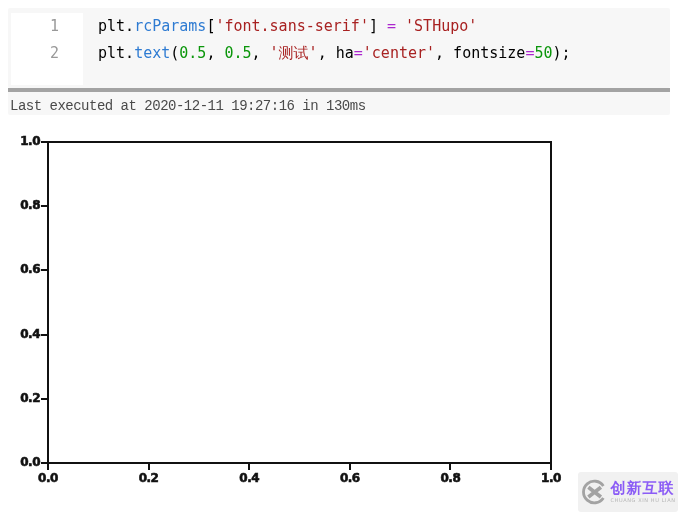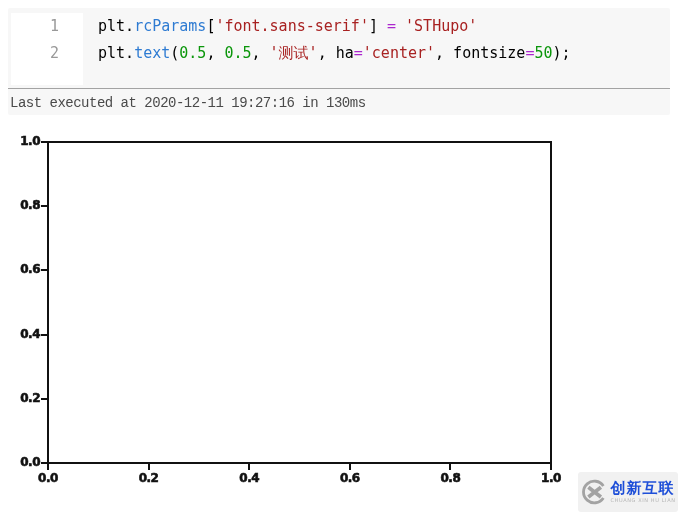--- a/index.html
+++ b/index.html
@@ -24,21 +24,21 @@
   }
   .code-area {
     position:absolute; left:82px; top:5px; right:6px;
     font-family:"DejaVu Sans Mono","Liberation Mono", monospace; font-size:15px;margin-left:8px;
   }
   .code-line { height:27px; line-height:27px; white-space:pre; }
 
   
   .status-bar {
     position:absolute; left:8px; top:88px; width:662px; height:27px;
-    background:#f7f7f7; border-top:1px solid #a3a3a3;
+    background:#f7f7f7; border-top:4px solid #a3a3a3;
     border-radius:0 0 2px 2px; line-height:26px;
   }
   .status-bar span {
     font-family:"Liberation Mono","DejaVu Sans Mono", monospace;
     font-size:14px; letter-spacing:-0.5px; padding-left:2px;
   }
 
   
   .figure { position:absolute; left:0; top:115px; width:678px; height:398px; background:#ffffff; }
   .axes-box {
@@ -65,21 +65,21 @@
 
   
   .watermark {
     position:absolute; left:578px; top:357px; width:100px; height:40px;
     background:#f1f1f1; border-radius:3px;
     display:flex; align-items:center; justify-content:center; gap:4px;
   }
   .wm-logo { flex:0 0 auto; }
   .wm-texts { display:flex; flex-direction:column; line-height:1; }
   .wm-cn {
-    font-size:15px; font-weight:bold; color:#1d4ed8; letter-spacing:1px;
+    font-size:15px; font-weight:bold; color:#8b5cf6; letter-spacing:1px;
     font-family:"DejaVu Sans", sans-serif;
   }
   .wm-en {
     font-size:5px; color:#b5b5b5; letter-spacing:0.6px; margin-top:2px;
     font-family:"DejaVu Sans", sans-serif;
   }
 </style>
 </head>
 <body>
 

